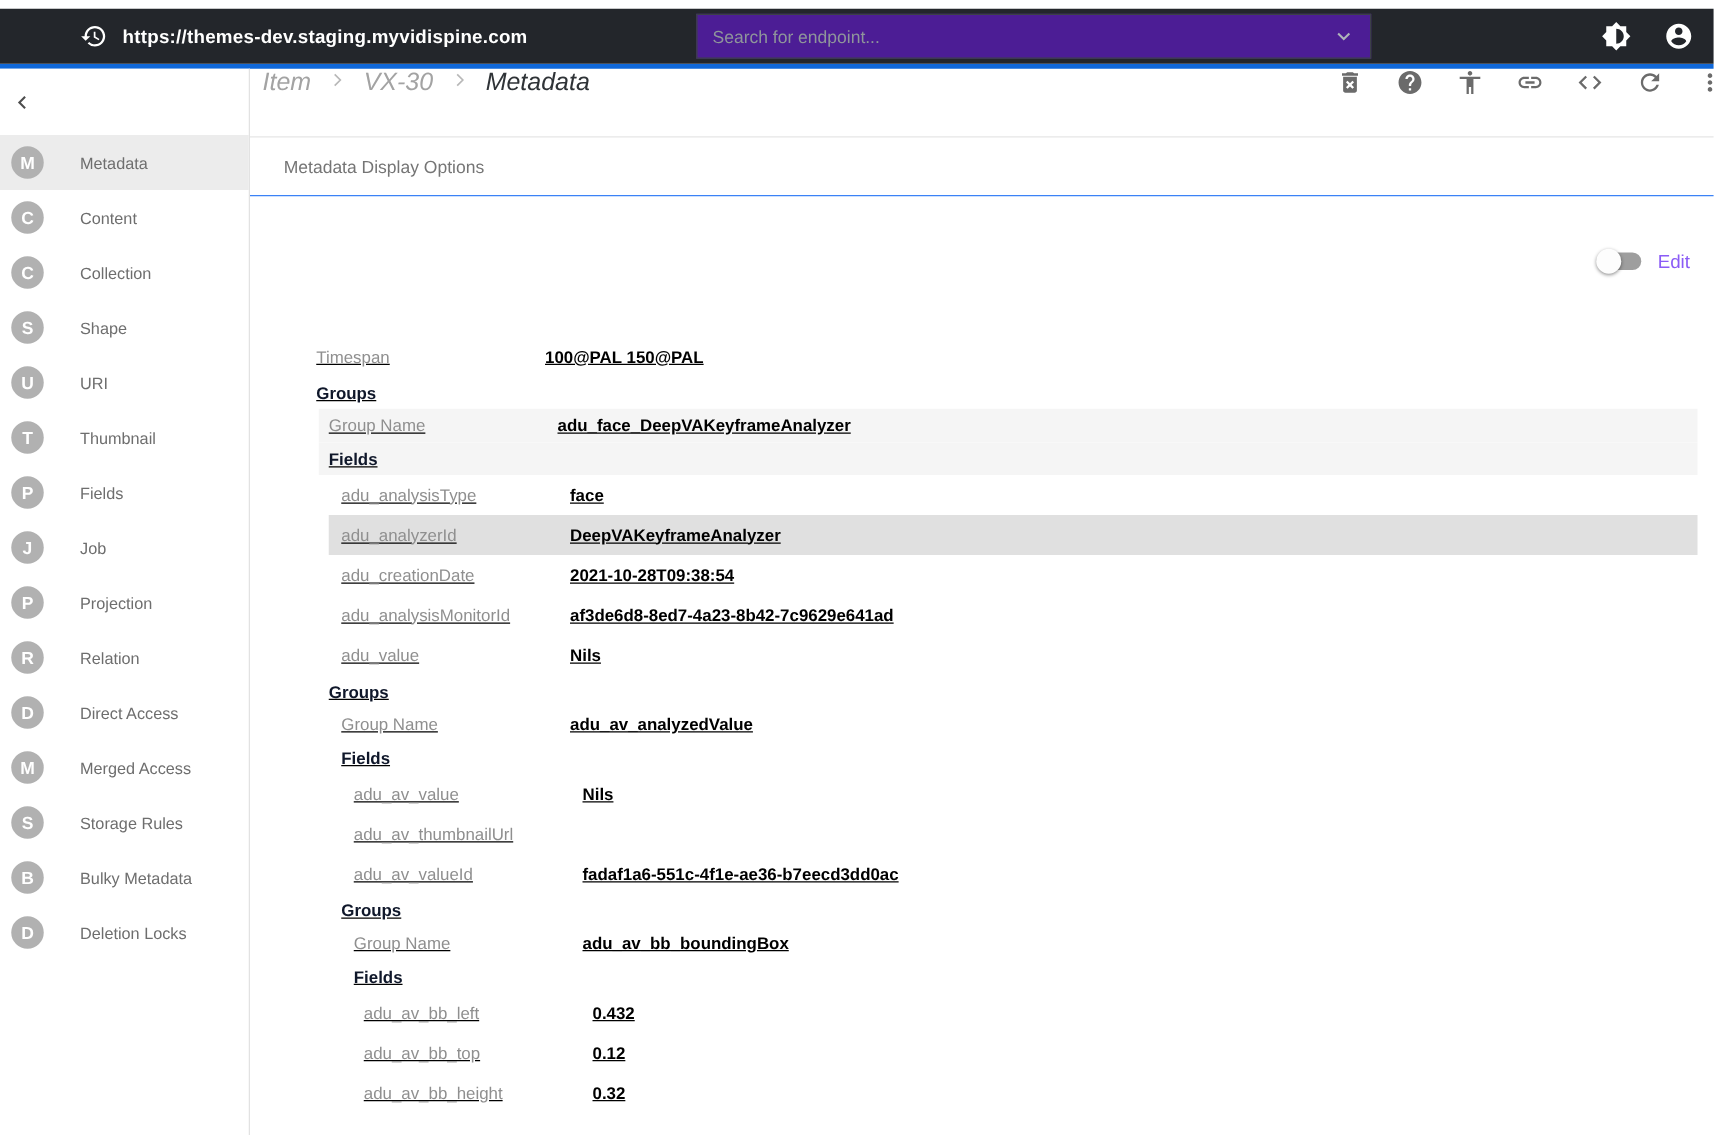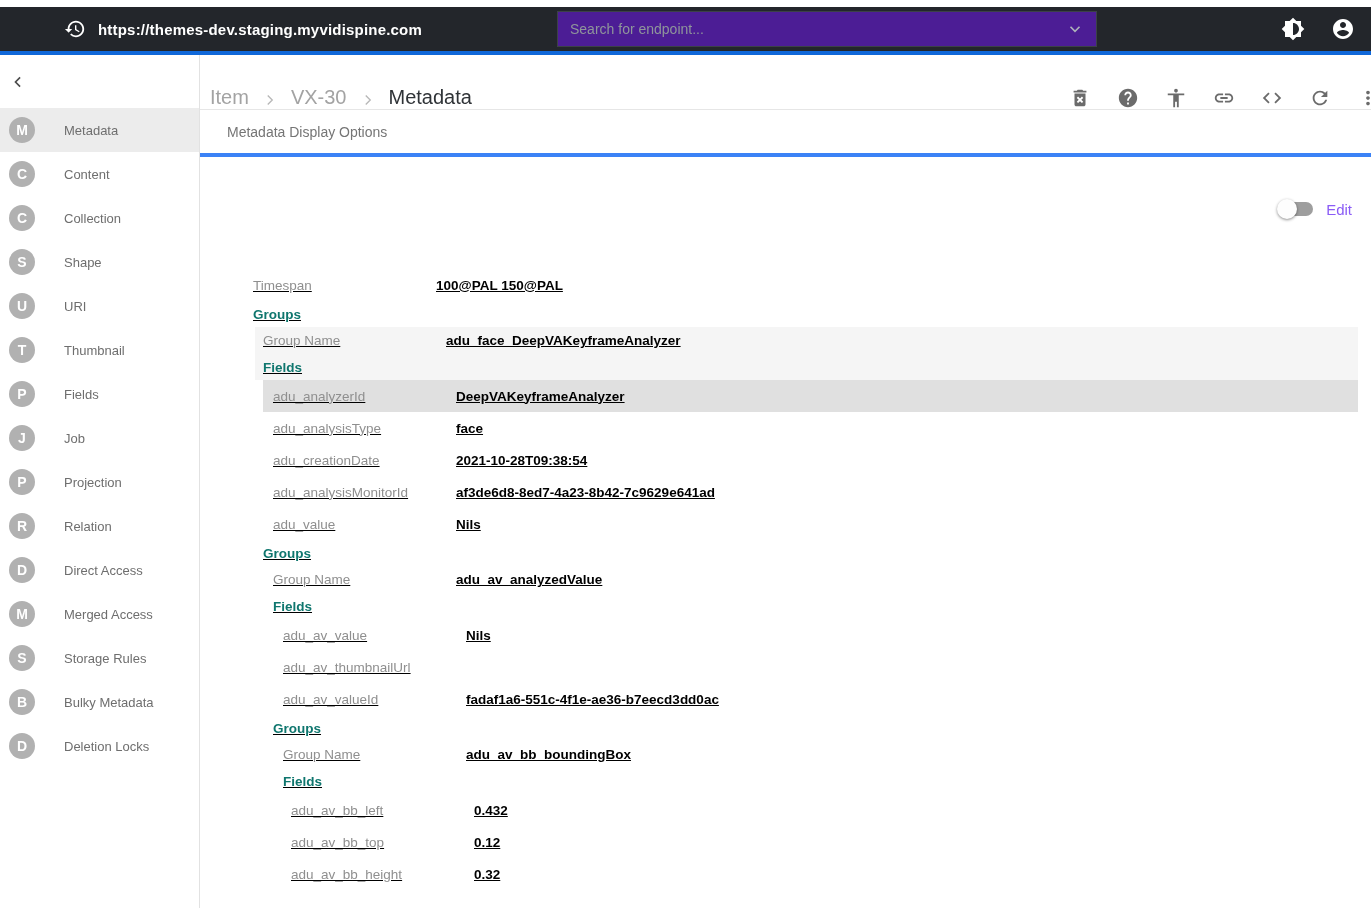--- a/index.html
+++ b/index.html
@@ -25,47 +25,47 @@
   .collapse-row{height:53px;display:flex;align-items:center;padding-left:6px;}
   .collapse-btn{background:none;border:none;cursor:pointer;padding:2px;display:flex;}
   .side-item{height:44px;display:flex;align-items:center;cursor:pointer;}
   .side-item.selected{background:#ececec;}
   .avatar{width:26px;height:26px;border-radius:50%;background:#b1b1b1;color:#fff;font-size:14px;font-weight:600;display:flex;align-items:center;justify-content:center;margin-left:9px;flex-shrink:0;}
   .side-label{margin-left:29px;font-size:13px;color:#6e6e6e;}
 
   main{flex:1;display:flex;flex-direction:column;min-width:0;}
 
   
-  .breadcrumb-bar{height:55px;border-bottom:1px solid #e6e6e6;box-sizing:border-box;display:flex;align-items:flex-end;padding-left:10px;}
+  .breadcrumb-bar{height:55px;border-bottom:1px solid #e6e6e6;box-sizing:border-box;display:flex;align-items:flex-start;padding-left:10px;font-style:italic;}
   .crumb{font-size:20px;color:#a3a3a3;cursor:pointer;}
   .crumb.current{color:#2f3337;font-weight:500;cursor:default;}
   .crumb-sep{margin:0 12px;display:flex;align-items:center;}
   .bc-tools{margin-left:auto;display:flex;align-items:center;gap:26px;margin-right:-8px;}
   .tool-btn{background:none;border:none;padding:0;cursor:pointer;display:flex;align-items:center;}
 
   
-  .section-bar{height:47px;border-bottom:4px solid #3b82f6;box-sizing:border-box;display:flex;align-items:center;padding-left:27px;}
+  .section-bar{height:47px;border-bottom:1px solid #3b82f6;box-sizing:border-box;display:flex;align-items:center;padding-left:27px;}
   .section-title{font-size:14px;color:#757575;}
 
   
   .content{flex:1;position:relative;}
   .toggle-row{display:flex;justify-content:flex-end;align-items:center;gap:13px;padding-right:19px;margin-top:37px;height:30px;}
   .switch{position:relative;width:36px;height:20px;cursor:pointer;}
   .switch .track{position:absolute;left:2px;top:3px;width:34px;height:14px;border-radius:7px;background:#9e9e9e;}
   .switch .thumb{position:absolute;left:0;top:0;width:20px;height:20px;border-radius:50%;background:#fdfdfd;box-shadow:0 1px 3px rgba(0,0,0,.45);}
   .toggle-label{font-size:15px;color:#8b5cf6;}
 
   #meta-rows{margin-top:45px;text-decoration:underline;}
   .mrow{display:flex;align-items:center;font-size:13.5px;}
   .mrow.f{height:32px;}
   .mrow.gn{height:27px;}
   .mrow.h{height:26px;}
   .mrow .lab{color:#8f8f8f;width:183px;flex-shrink:0;}
   .mrow .val{color:#000000;font-weight:600;}
-  .mrow .head{color:#0f766e;font-weight:600;}
+  .mrow .head{color:#0f172a;font-weight:600;}
   .lvl0{padding-left:53px;}
   .lvl1{padding-left:63px;}
   .lvl2{padding-left:73px;}
   .lvl3{padding-left:83px;}
   .lvl4{padding-left:91px;}
   .mrow.bg-light{background:#f5f5f5;margin-right:13px;}
   .mrow.bg-selected{background:#e0e0e0;margin-right:13px;}
   .mrow.bg-light.lvl1{padding-left:8px;margin-left:55px;}
   .mrow.bg-selected.lvl2{padding-left:10px;margin-left:63px;}
 </style>
@@ -258,29 +258,29 @@
             <div class="mrow lvl0 h">
     <span class="head">Groups</span>
   </div>
             <div class="mrow lvl1 gn bg-light">
     <span class="lab">Group Name</span>
     <span class="val">adu_face_DeepVAKeyframeAnalyzer</span>
   </div>
             <div class="mrow lvl1 h bg-light">
     <span class="head">Fields</span>
   </div>
+            <div class="mrow lvl2 f">
+    <span class="lab">adu_analysisType</span>
+    <span class="val">face</span>
+  </div>
             <div class="mrow lvl2 f bg-selected">
     <span class="lab">adu_analyzerId</span>
     <span class="val">DeepVAKeyframeAnalyzer</span>
   </div>
             <div class="mrow lvl2 f">
-    <span class="lab">adu_analysisType</span>
-    <span class="val">face</span>
-  </div>
-            <div class="mrow lvl2 f">
     <span class="lab">adu_creationDate</span>
     <span class="val">2021-10-28T09:38:54</span>
   </div>
             <div class="mrow lvl2 f">
     <span class="lab">adu_analysisMonitorId</span>
     <span class="val">af3de6d8-8ed7-4a23-8b42-7c9629e641ad</span>
   </div>
             <div class="mrow lvl2 f">
     <span class="lab">adu_value</span>
     <span class="val">Nils</span>

